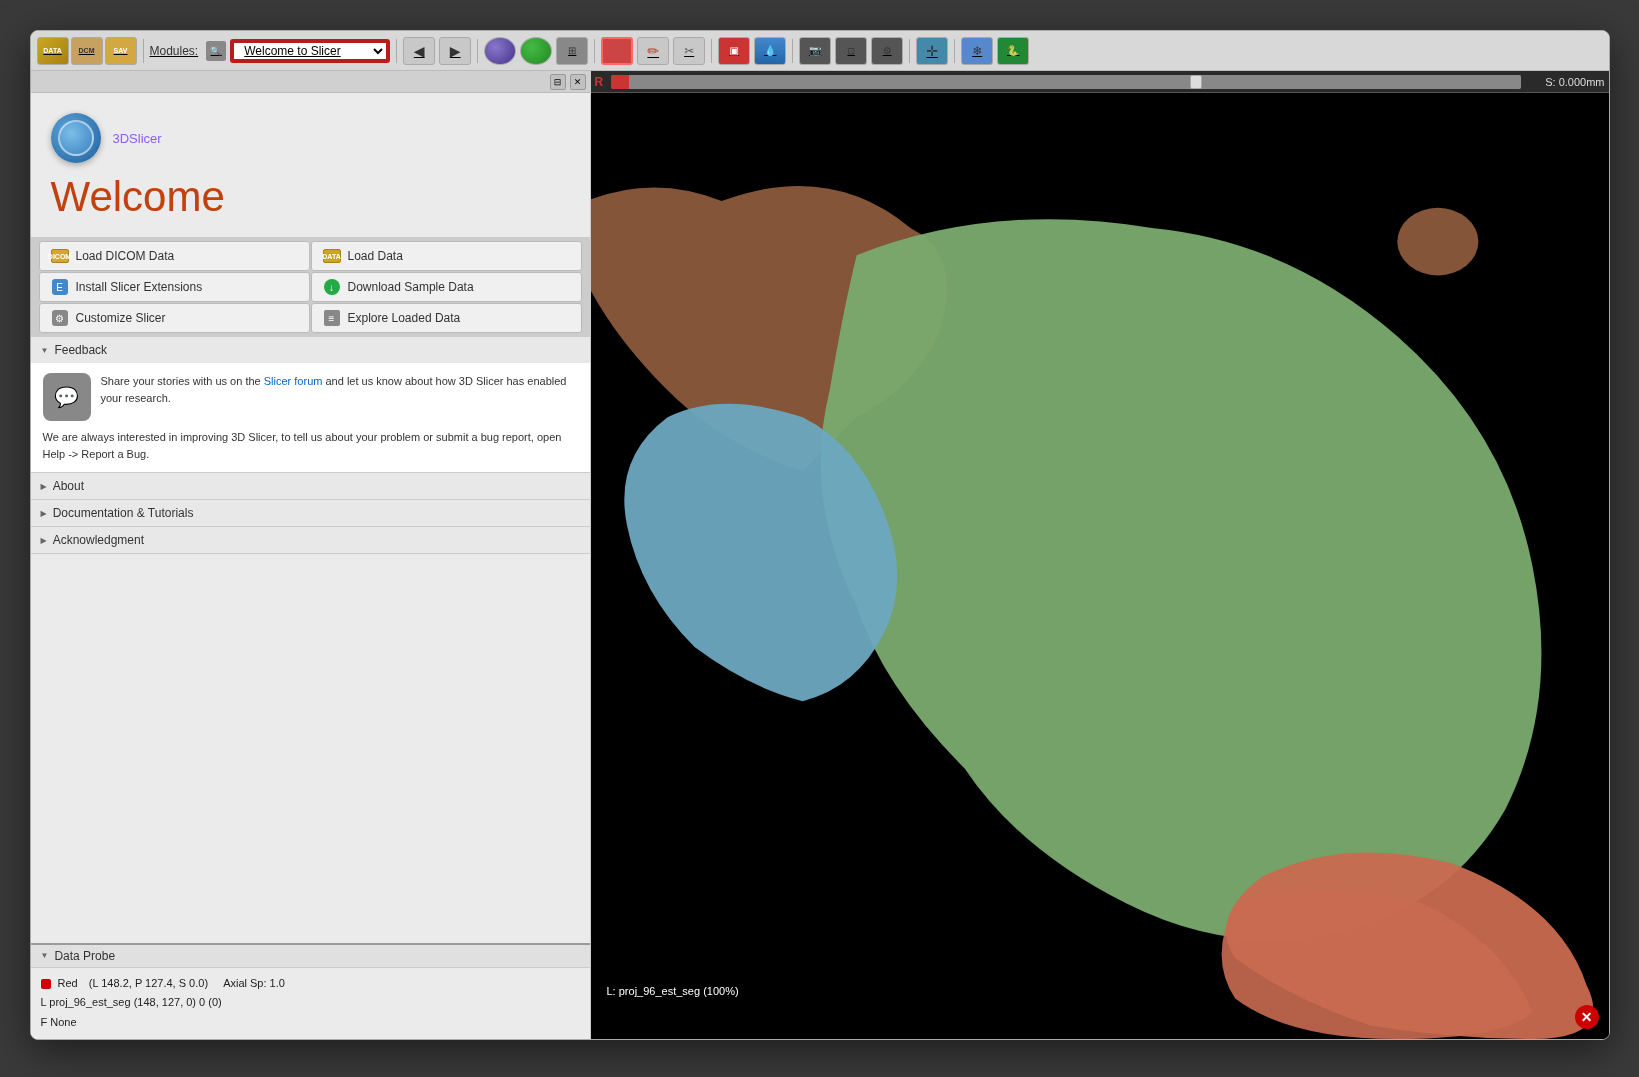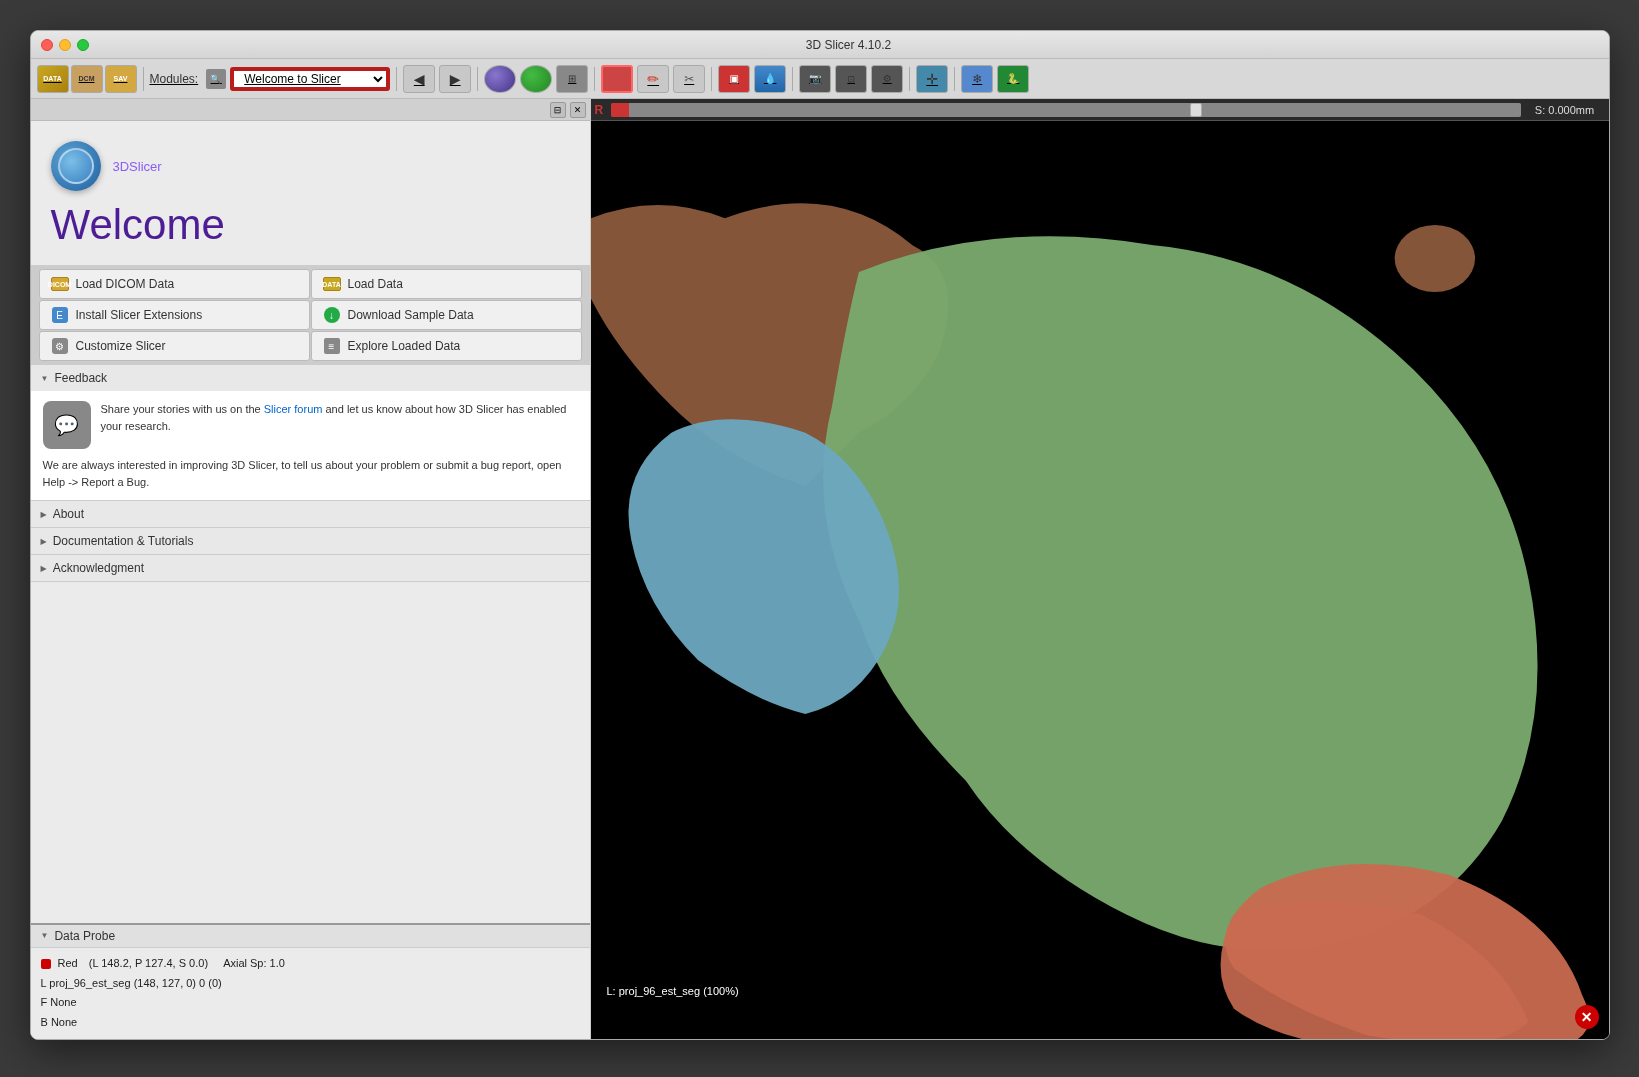--- a/index.html
+++ b/index.html
@@ -204,21 +204,21 @@
     }
 
     .slicer-name {
       font-size: 13px;
       color: #8b5cf6;
       font-weight: 500;
     }
 
     .welcome-title {
       font-size: 42px;
-      color: #4c1d95;
+      color: #c2410c;
       font-weight: 300;
       padding: 0 20px 16px;
     }
 
     .buttons-grid {
       display: grid;
       grid-template-columns: 1fr 1fr;
       gap: 1px;
       padding: 4px 8px;
       background: #ccc;
@@ -388,21 +388,21 @@
       height: 14px;
       background: #ddd;
       border: 1px solid #aaa;
       border-radius: 2px;
     }
 
     .viewer-scale {
       color: #ddd;
       font-size: 11px;
       min-width: 80px;
-      text-align: center;
+      text-align: right;
     }
 
     .viewer-canvas {
       flex: 1;
       position: relative;
       overflow: hidden;
     }
 
     
     .seg-canvas {
@@ -553,28 +553,20 @@
       display: flex;
       align-items: center;
       gap: 2px;
     }
   </style>
 </head>
 <body>
 
 <div class="window">
 
-  <div class="title-bar">
-    <div class="traffic-lights">
-      <div class="traffic-light tl-close"></div>
-      <div class="traffic-light tl-min"></div>
-      <div class="traffic-light tl-max"></div>
-    </div>
-    <div class="title-text">3D Slicer 4.10.2</div>
-  </div>
 
   <div class="toolbar">
     <div class="toolbar-group">
       <div class="toolbar-btn tb-icon-data" style="font-size:7px;color:white;font-weight:bold;">DATA</div>
       <div class="toolbar-btn" style="font-size:7px;color:#333;font-weight:bold;background:#c8a060;">DCM</div>
       <div class="toolbar-btn" style="font-size:7px;color:white;font-weight:bold;background:#d4a840;">SAV</div>
     </div>
 
     <div class="toolbar-separator"></div>
 
@@ -733,21 +725,20 @@
         </div>
         <div class="probe-content">
           <div>
             <span class="red-indicator"></span>
             <span>Red</span>
             <span style="margin-left:8px;">(L 148.2, P 127.4, S 0.0)</span>
             <span style="margin-left:12px;">Axial Sp: 1.0</span>
           </div>
           <div>L proj_96_est_seg (148, 127,   0) 0 (0)</div>
           <div>F None</div>
-          <div>B None</div>
         </div>
       </div>
     </div>
 
     <div class="right-panel">
 
       <div class="viewer-toolbar">
         <span class="viewer-label">R</span>
         <div class="viewer-slider">
           <div class="viewer-slider-track"></div>

